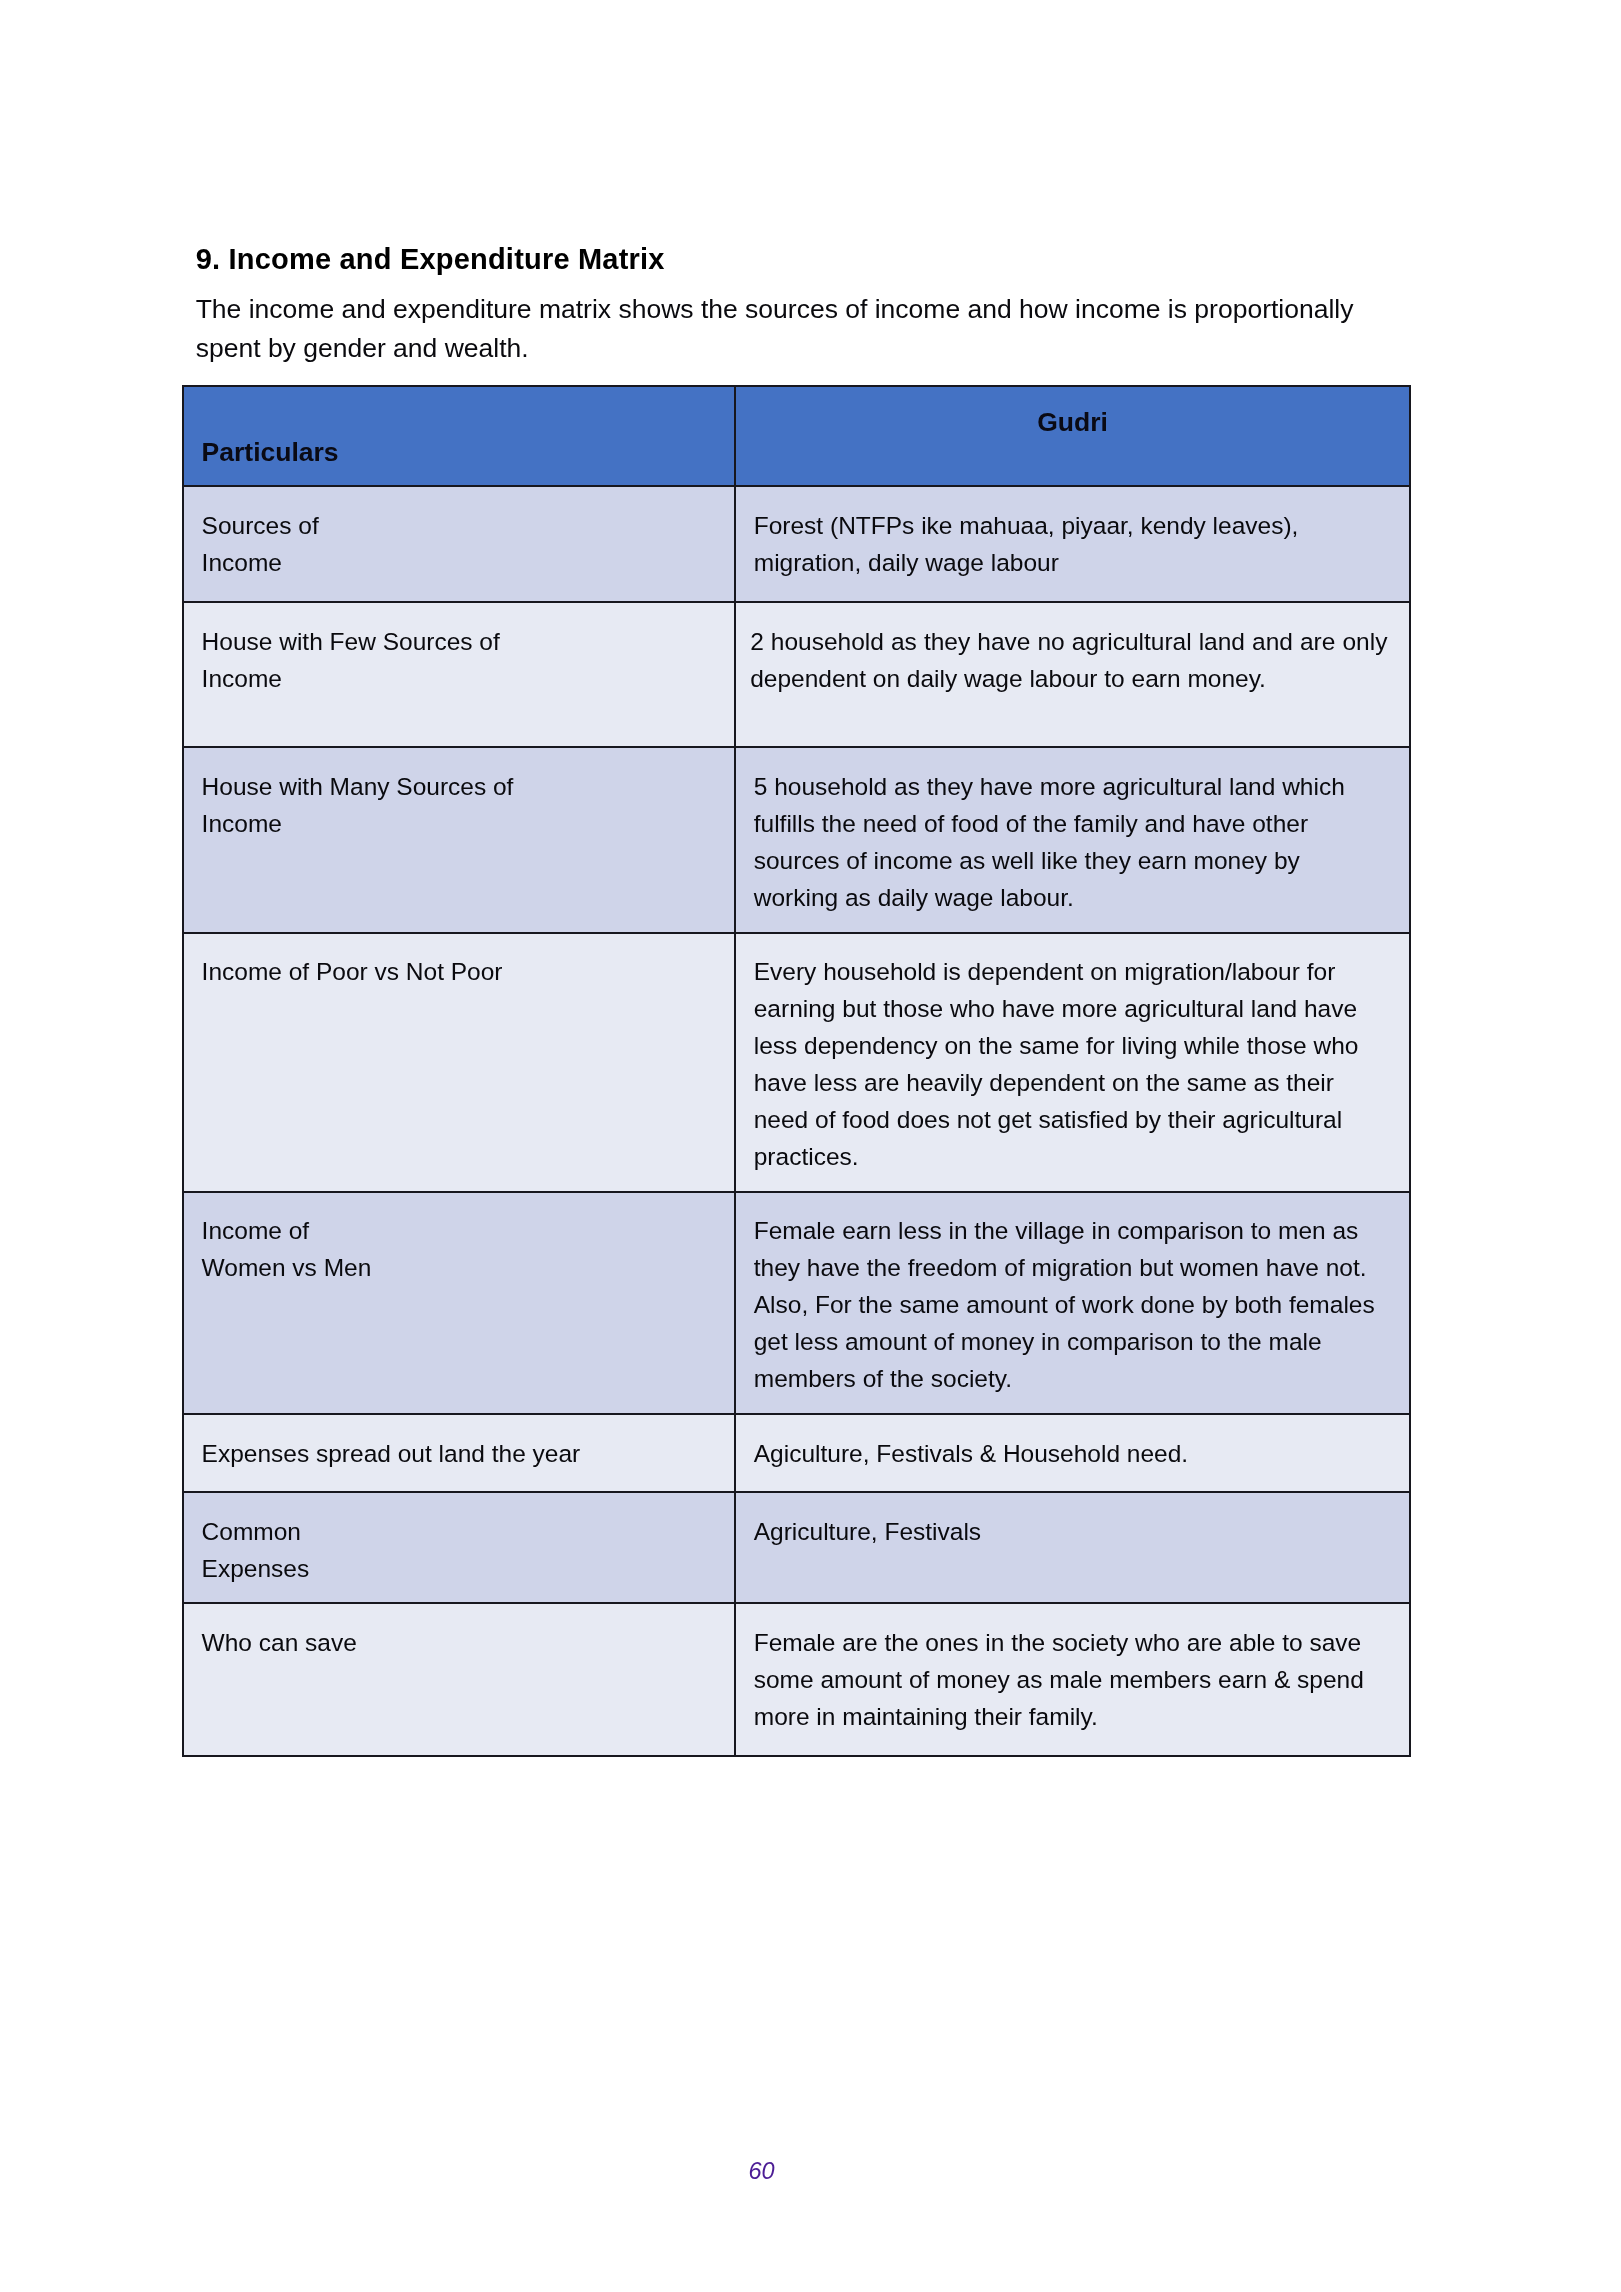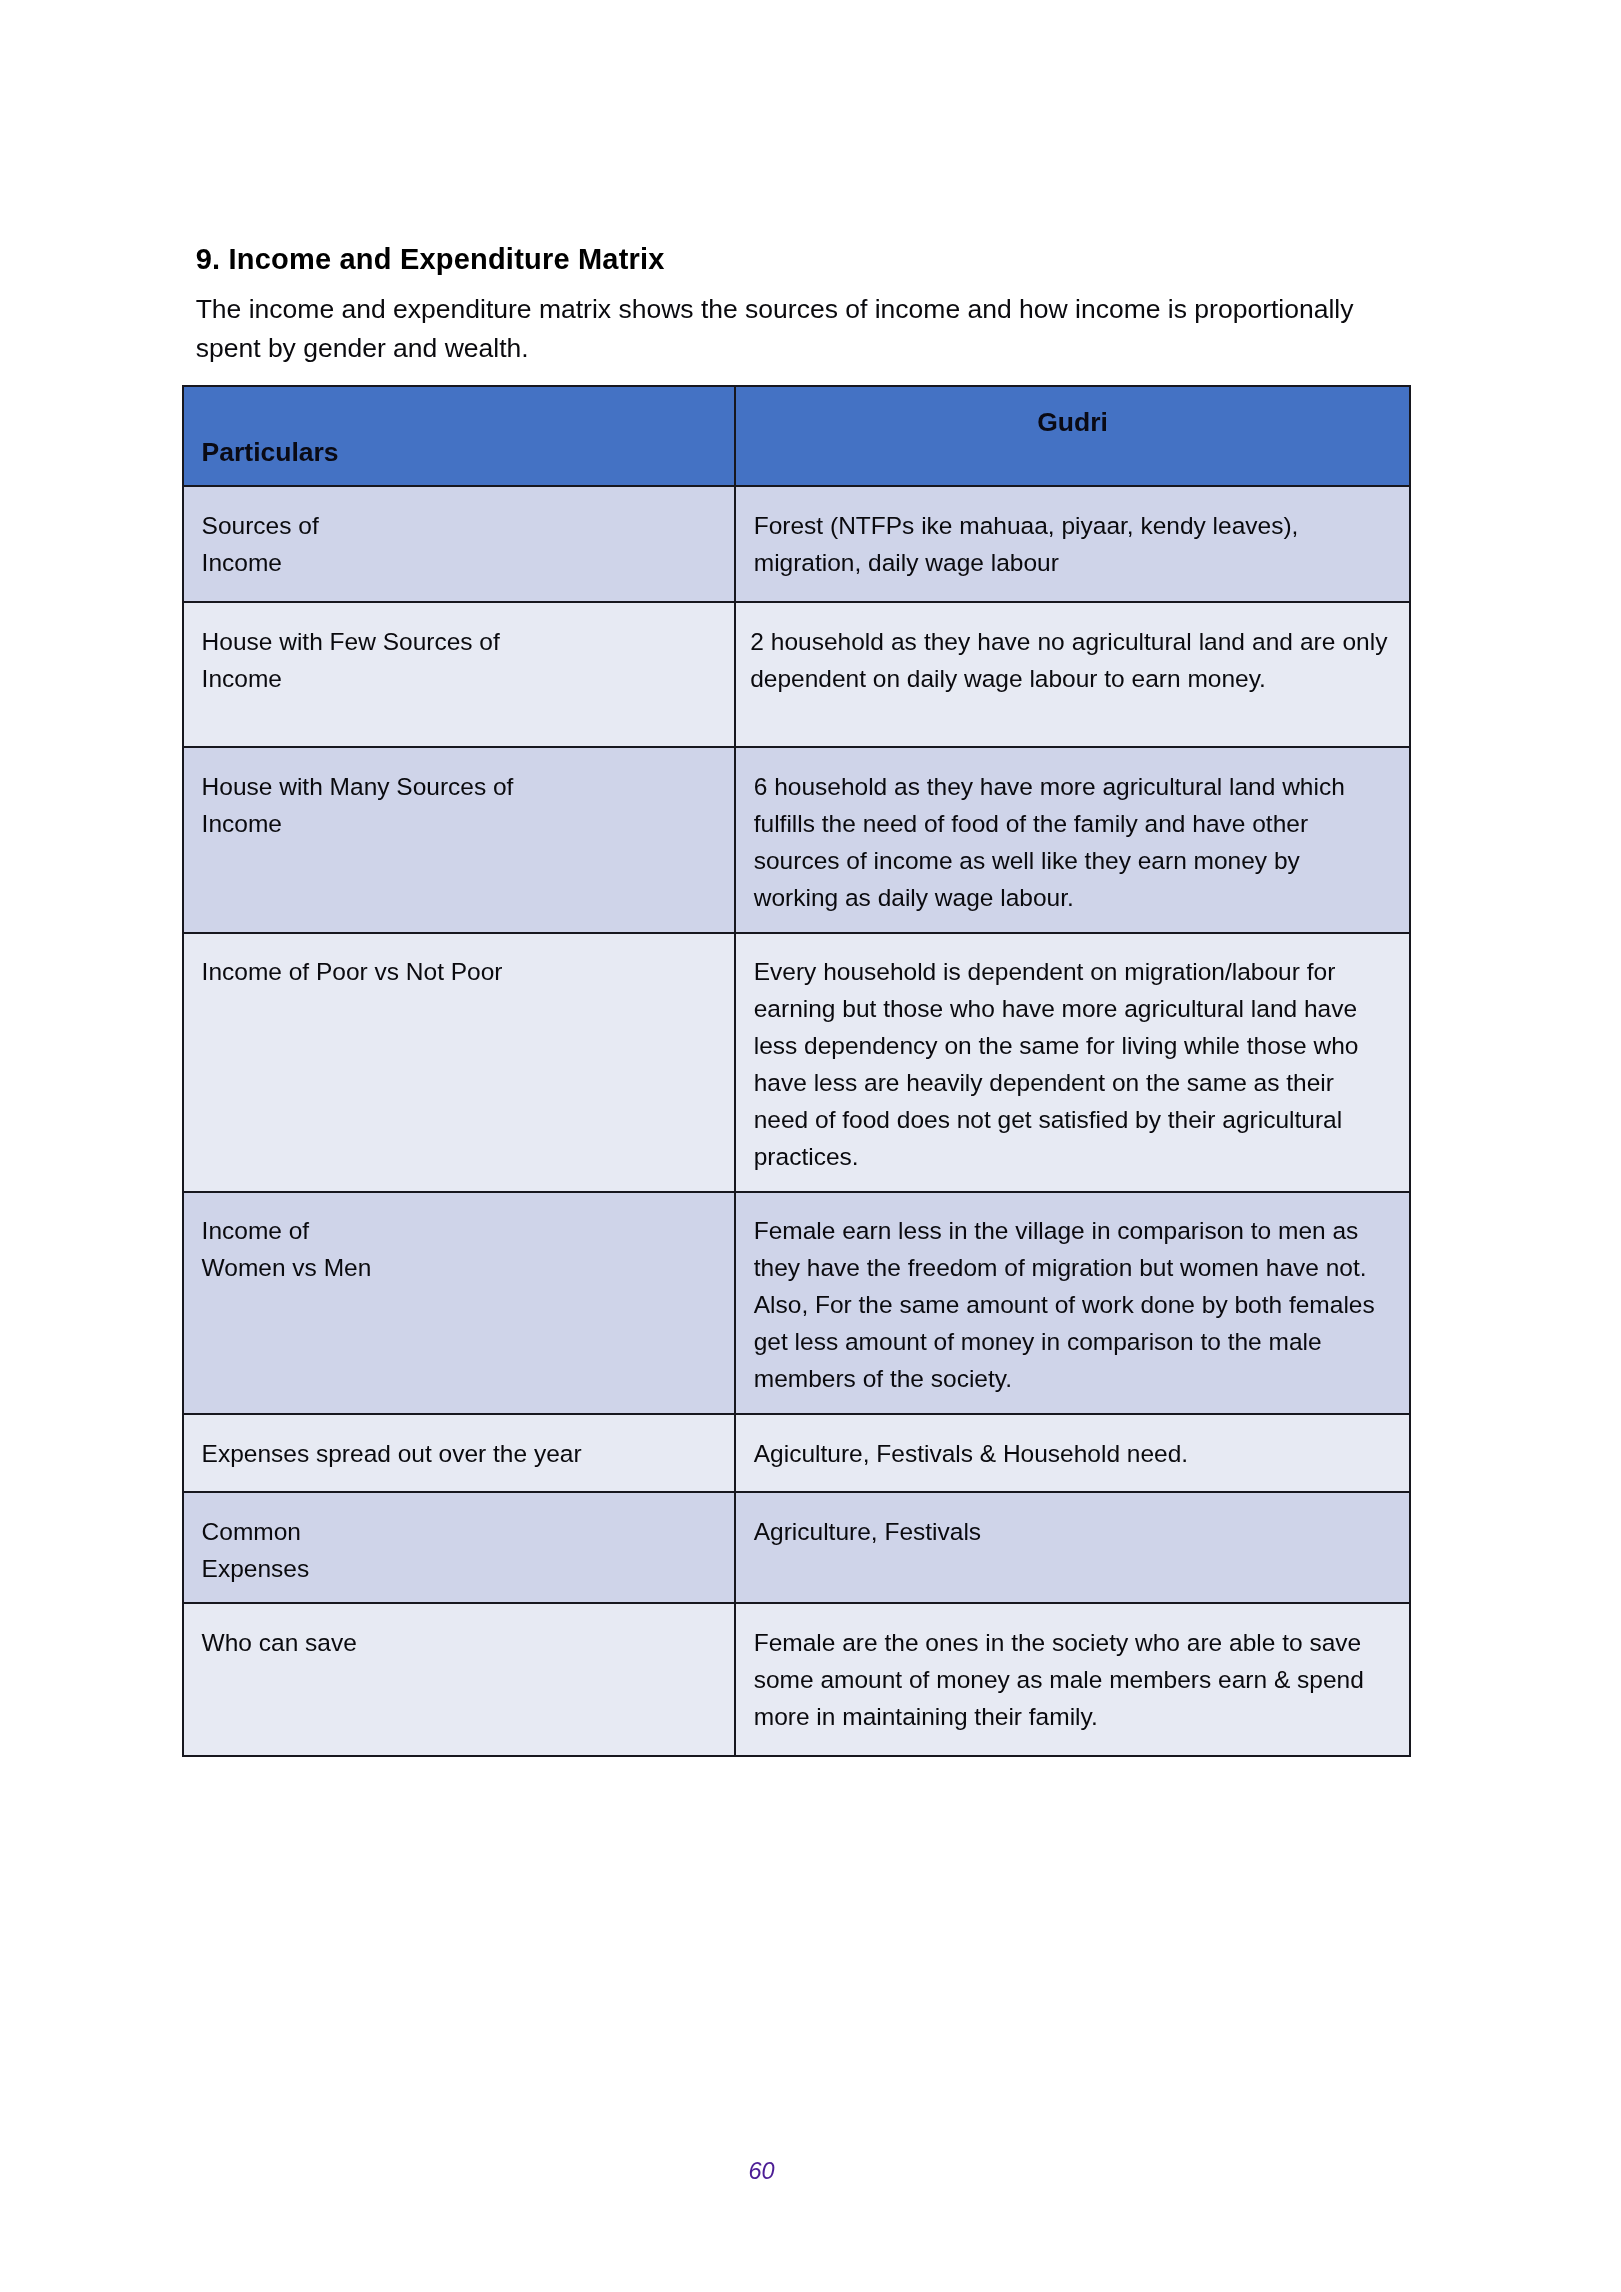--- a/index.html
+++ b/index.html
@@ -113,33 +113,33 @@
           <td class="col2">Forest (NTFPs ike mahuaa, piyaar, kendy leaves), migration, daily wage labour</td>
         </tr>
         <tr>
           <td class="col1">House with Few Sources of
 Income</td>
           <td class="col2 justify">2 household as they have no agricultural land and are only dependent on daily wage labour to earn money.</td>
         </tr>
         <tr>
           <td class="col1">House with Many Sources of
 Income</td>
-          <td class="col2">6 household as they have more agricultural land which fulfills the need of food of the family and have other sources of income as well like they earn money by working as daily wage labour.</td>
+          <td class="col2">5 household as they have more agricultural land which fulfills the need of food of the family and have other sources of income as well like they earn money by working as daily wage labour.</td>
         </tr>
         <tr>
           <td class="col1">Income of Poor vs Not Poor</td>
           <td class="col2">Every household is dependent on migration/labour for earning but those who have more agricultural land have less dependency on the same for living while those who have less are heavily dependent on the same as their need of food does not get satisfied by their agricultural practices.</td>
         </tr>
         <tr>
           <td class="col1">Income of
 Women vs Men</td>
           <td class="col2">Female earn less in the village in comparison to men as they have the freedom of migration but women have not. Also, For the same amount of work done by both females get less amount of money in comparison to the male members of the society.</td>
         </tr>
         <tr>
-          <td class="col1">Expenses spread out over the year</td>
+          <td class="col1">Expenses spread out land the year</td>
           <td class="col2">Agiculture, Festivals &amp; Household need.</td>
         </tr>
         <tr>
           <td class="col1">Common
 Expenses</td>
           <td class="col2">Agriculture, Festivals</td>
         </tr>
         <tr>
           <td class="col1">Who can save</td>
           <td class="col2">Female are the ones in the society who are able to save some amount of money as male members earn &amp; spend more in maintaining their family.</td>

